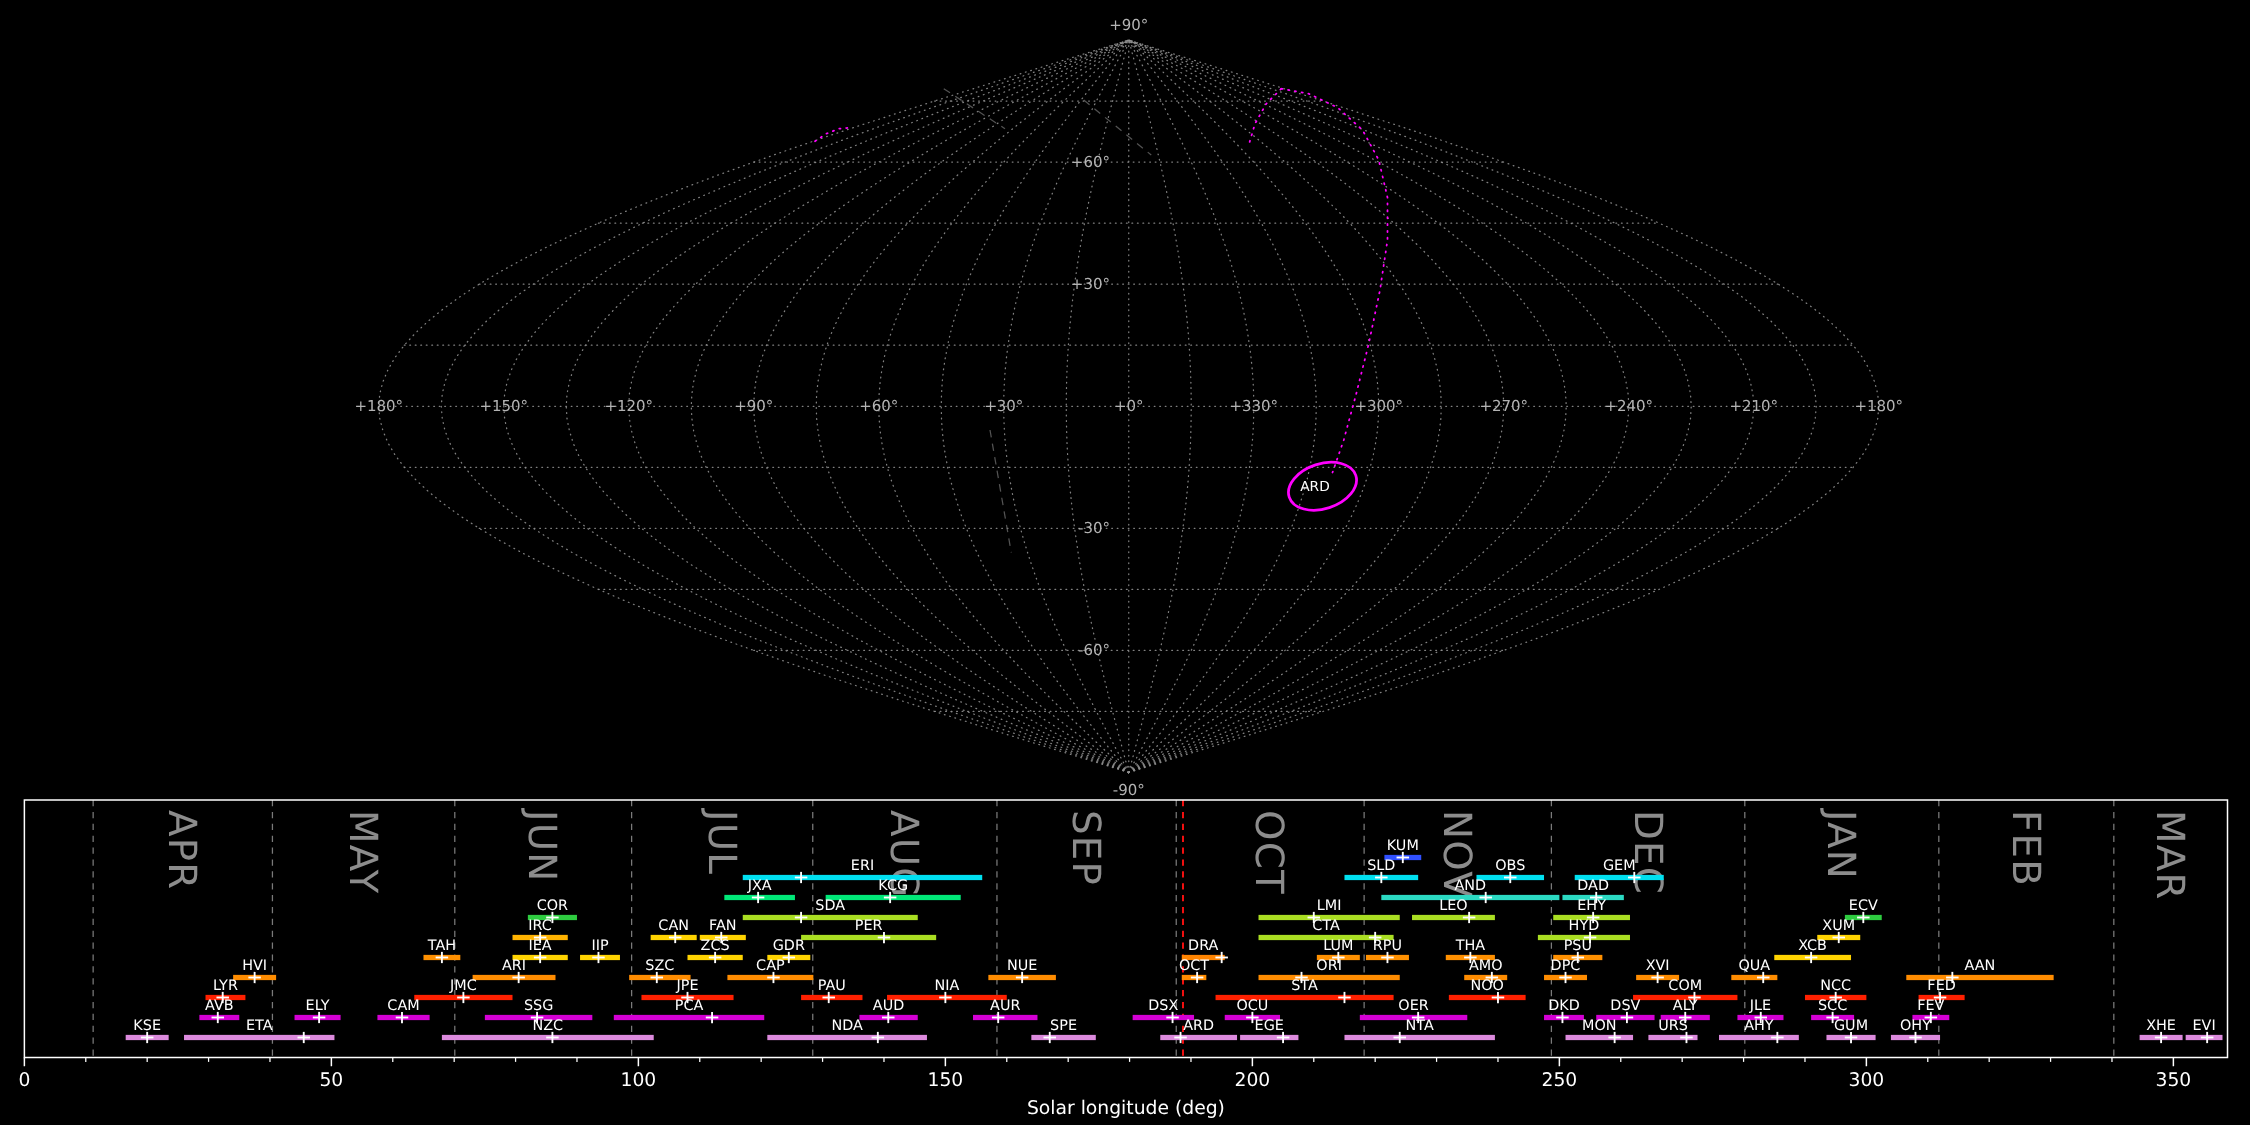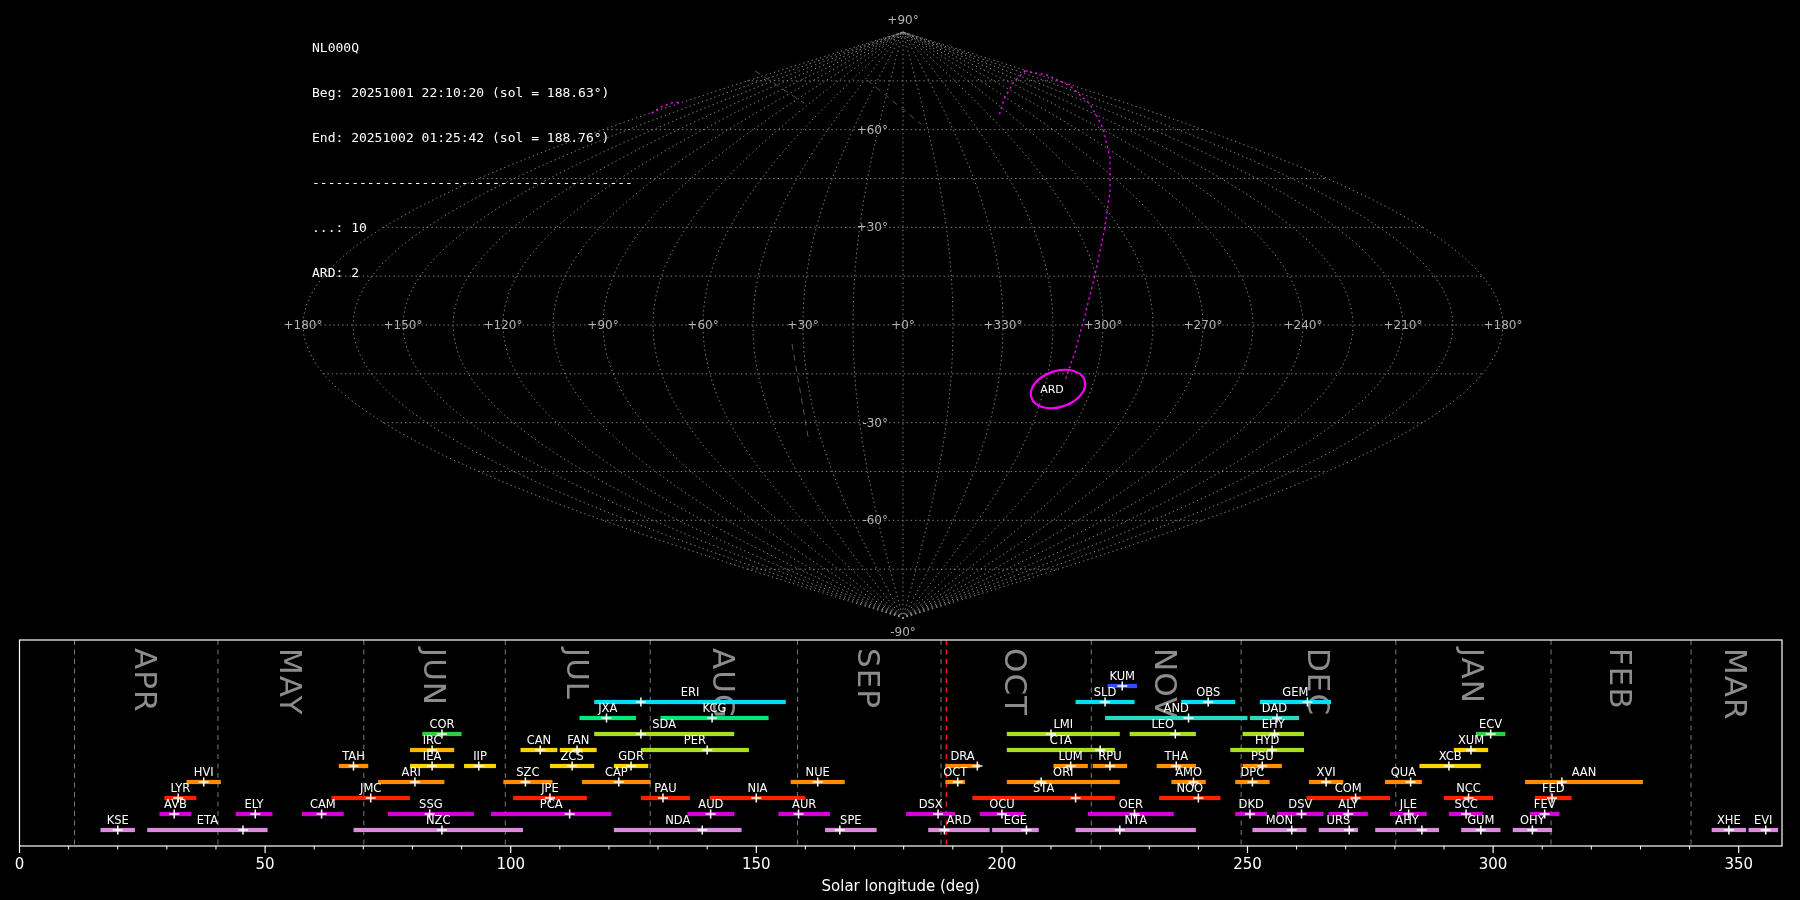--- a/index.html
+++ b/index.html
@@ -497,21 +497,13 @@
         <text x="510.7" y="869" class="ticklabel" text-anchor="middle">100</text>
         <text x="756.3" y="869" class="ticklabel" text-anchor="middle">150</text>
         <text x="1001.9" y="869" class="ticklabel" text-anchor="middle">200</text>
         <text x="1247.5" y="869" class="ticklabel" text-anchor="middle">250</text>
         <text x="1493.1" y="869" class="ticklabel" text-anchor="middle">300</text>
         <text x="1738.7" y="869" class="ticklabel" text-anchor="middle">350</text>
         <text x="900.75" y="891" class="axislabel" text-anchor="middle">Solar longitude (deg)</text>
       </g>
   </svg>
 
-  <div id="info">
-    <div>NL000Q</div>
-    <div>Beg: 20251001 22:10:20 (sol = 188.63°)</div>
-    <div>End: 20251002 01:25:42 (sol = 188.76°)</div>
-    <div>-----------------------------------------</div>
-    <div>...: 10</div>
-    <div>ARD: 2</div>
-  </div>
 </div>
 
 </body></html>

